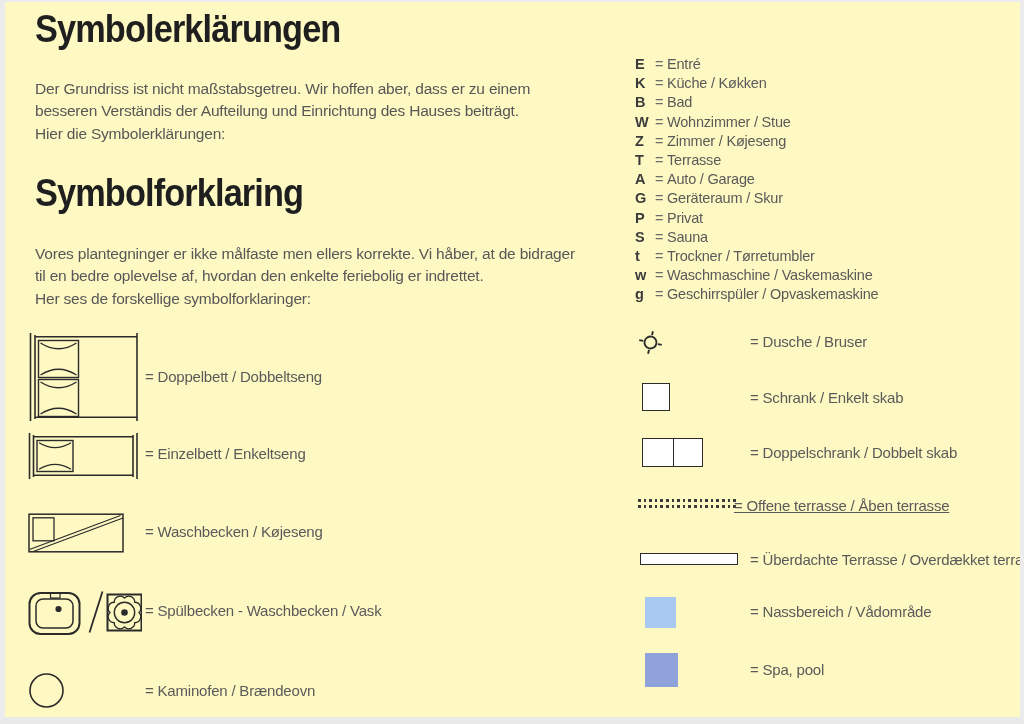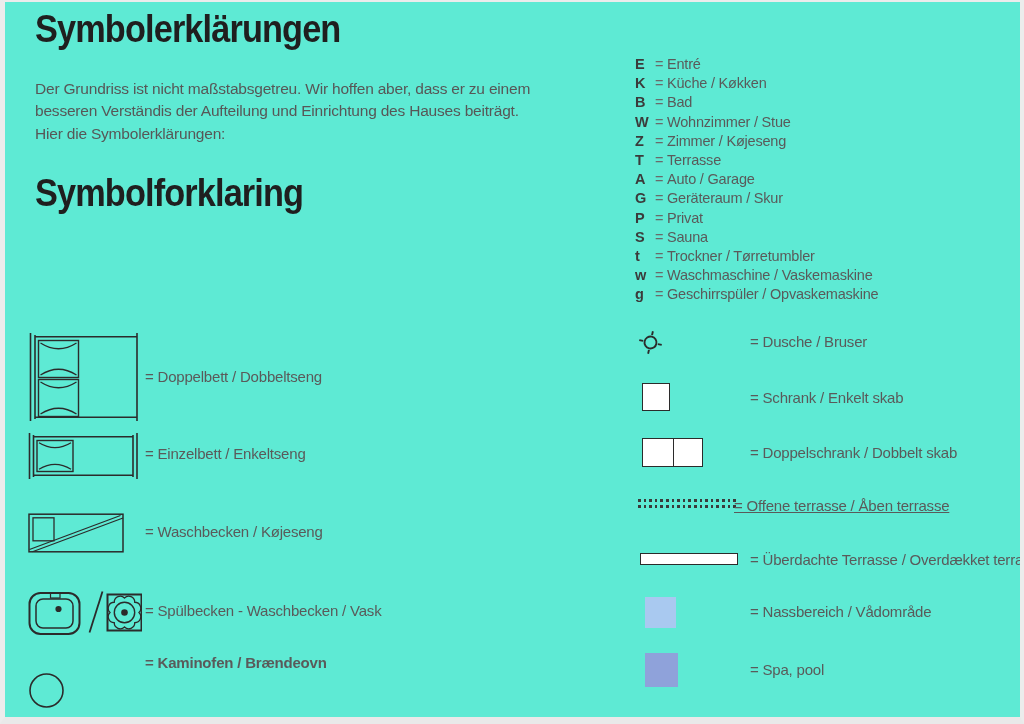--- a/index.html
+++ b/index.html
@@ -1,20 +1,20 @@
 <!DOCTYPE html>
 <html><head>
 <meta charset="utf-8">
 <style>
   html,body { margin:0; padding:0; background:#fff; }
   .page {
     position: relative;
     width: 1024px; height: 724px;
     box-sizing: border-box;
-    background: #5eead4;
+    background: #fef9c3;
     border-top: 2px solid #ececec;
     border-right: 4px solid #ececec;
     border-bottom: 7px solid #e9e9e9;
     border-left: 5px solid #ececec;
     overflow: hidden;
     font-family: "Liberation Sans", sans-serif;
     color: #575757;
   }
   .abs { position: absolute; }
   h1.title {
@@ -57,20 +57,23 @@
 <body>
 
 <div class="page">
 
   <h1 class="title abs" style="left:30px; top:5px;">Symbolerklärungen</h1>
   <div class="para abs" style="left:30px; top:64px;">Der Grundriss ist nicht maßstabsgetreu. Wir hoffen aber, dass er zu einem
 besseren Verständis der Aufteilung und Einrichtung des Hauses beiträgt.
 Hier die Symbolerklärungen:</div>
 
   <h1 class="title abs" style="left:30px; top:169px;">Symbolforklaring</h1>
+  <div class="para abs" style="left:30px; top:229px;">Vores plantegninger er ikke målfaste men ellers korrekte. Vi håber, at de bidrager
+til en bedre oplevelse af, hvordan den enkelte feriebolig er indrettet.
+Her ses de forskellige symbolforklaringer:</div>
 
   <div class="abs abbr-list">
     <div class="abbr-row">
         <span class="abbr-letter">E</span>
         <span class="abbr-eq">=</span>
         <span class="abbr-meaning">Entré</span>
       </div>
     <div class="abbr-row">
         <span class="abbr-letter">K</span>
         <span class="abbr-eq">=</span>
@@ -178,21 +181,21 @@
     <rect x="80.5" y="7.5" width="34" height="36" stroke-width="2"></rect>
     <path stroke-width="1.3" d="M 112 25.5 A 6 6 0 0 1 107.75 35.75 A 6 6 0 0 1 97.5 40 A 6 6 0 0 1 87.25 35.75 A 6 6 0 0 1 83 25.5 A 6 6 0 0 1 87.25 15.25 A 6 6 0 0 1 97.5 11 A 6 6 0 0 1 107.75 15.25 A 6 6 0 0 1 112 25.5 Z"></path>
     <circle cx="97.5" cy="25.5" r="10.2" stroke-width="1.4"></circle>
     <circle cx="97.5" cy="25.5" r="3.3" fill="#2b2b2b" stroke="none"></circle>
   </svg>
   <div class="sym-label abs" style="left:140px; top:600px;">= Spülbecken - Waschbecken / Vask</div>
 
   <svg class="abs" style="left:22px; top:669px;" width="40" height="40" viewBox="0 0 40 40" fill="none" stroke="#2b2b2b" stroke-width="1.6">
     <circle cx="19.5" cy="19.5" r="16.5"></circle>
   </svg>
-  <div class="sym-label abs" style="left:140px; top:652px;font-weight:bold;">= Kaminofen / Brændeovn</div>
+  <div class="sym-label abs" style="left:140px; top:680px;">= Kaminofen / Brændeovn</div>
 
   <svg class="abs" style="left:632px; top:327px;" width="27" height="27" viewBox="0 0 27 27" fill="none" stroke="#2b2b2b" stroke-width="1.9">
     <g transform="rotate(12 13.5 13.5)">
       <circle cx="13.5" cy="13.5" r="6"></circle>
       <line x1="13.5" y1="2" x2="13.5" y2="6"></line>
       <line x1="13.5" y1="21" x2="13.5" y2="25"></line>
       <line x1="2" y1="13.5" x2="6" y2="13.5"></line>
       <line x1="21" y1="13.5" x2="25" y2="13.5"></line>
     </g>
   </svg>

